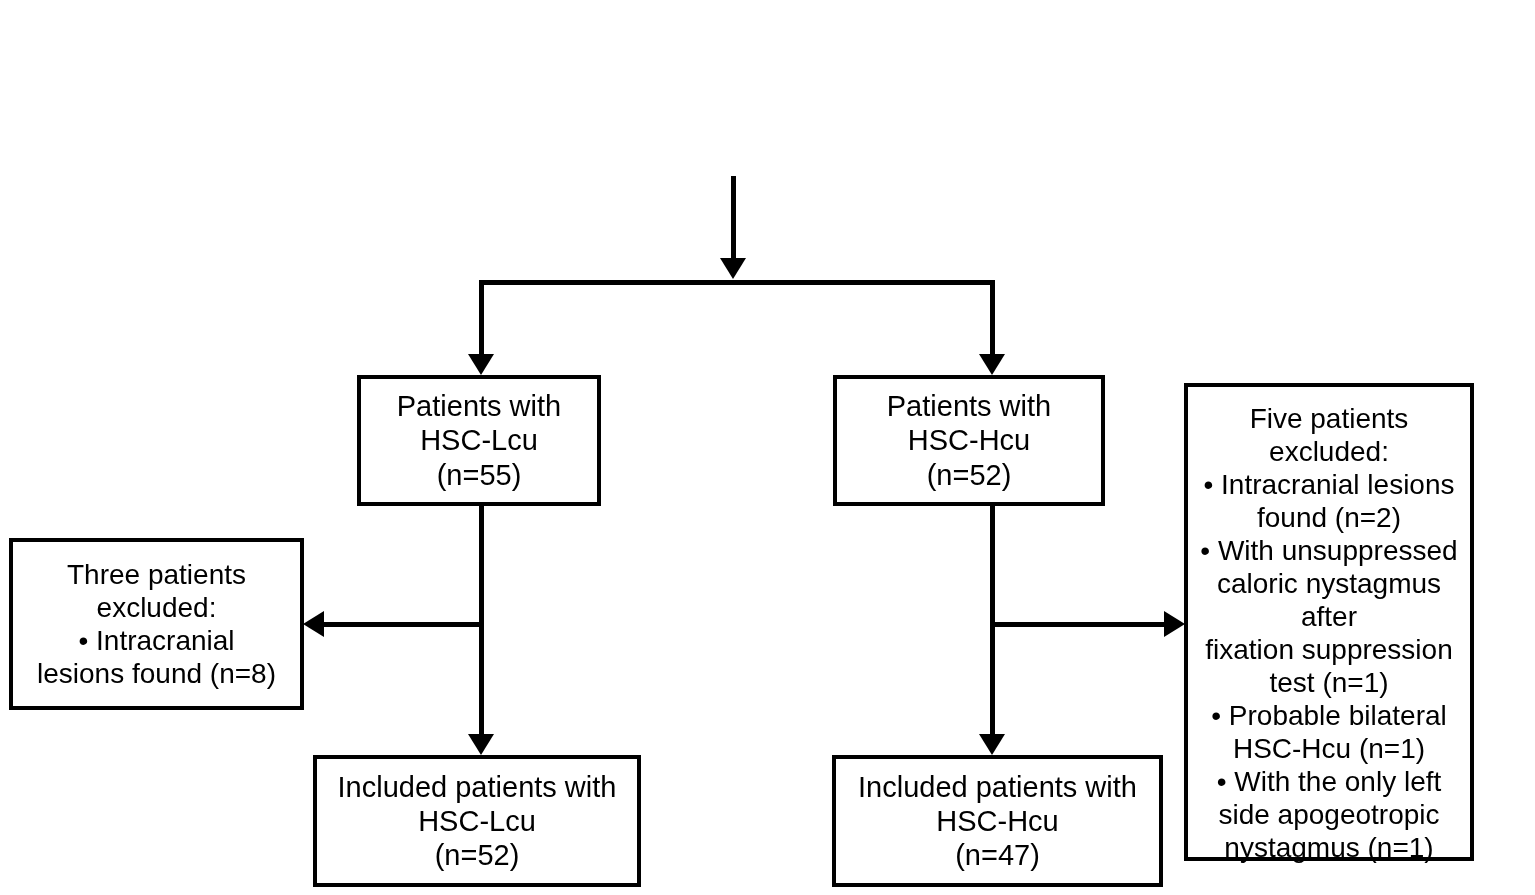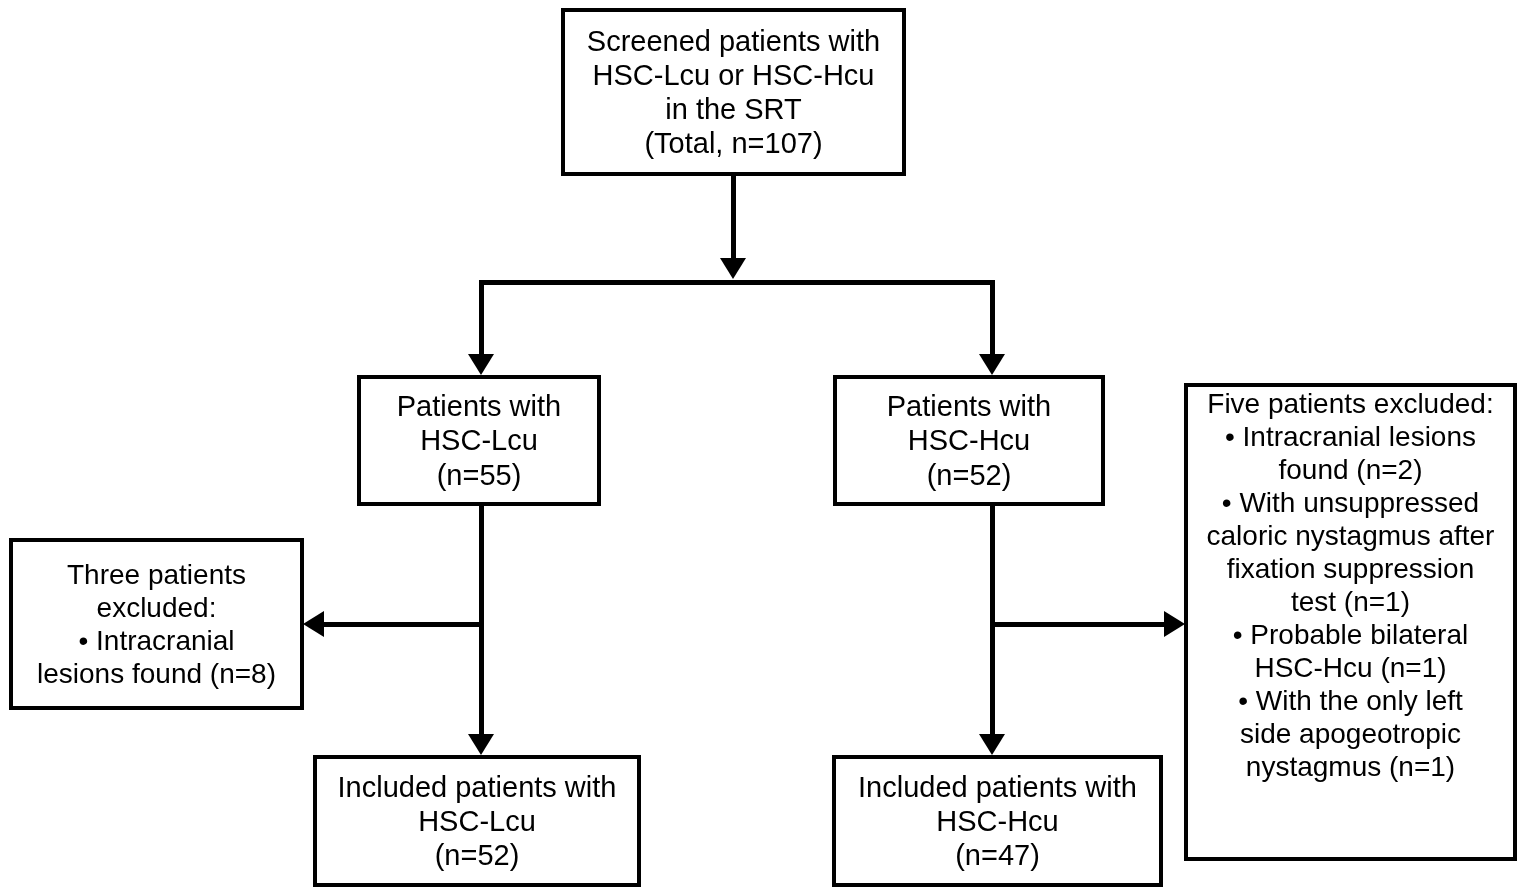--- a/index.html
+++ b/index.html
@@ -44,24 +44,24 @@
   }
   #node-hcu {
     left: 833px;  top: 375px; width: 272px; height: 131px;
     font-size: 29px;
   }
   #node-excluded-left {
     left: 9px;    top: 538px; width: 295px; height: 172px;
     font-size: 28px;
   }
   #node-excluded-right {
-    left: 1184px; top: 383px; width: 333px; height: 478px;
+    left: 1184px; top: 383px; width: 290px; height: 478px;
     font-size: 28px;
     justify-content: flex-start;
-    padding-top: 0;
+    padding-top: 15px;
   }
   #node-included-lcu {
     left: 313px;  top: 755px; width: 328px; height: 132px;
     font-size: 29px;
   }
   #node-included-hcu {
     left: 832px;  top: 755px; width: 331px; height: 132px;
     font-size: 29px;
   }
   
@@ -118,24 +118,20 @@
 
   <div class="conn vline" style="left:990px; top:506px; height:232px;"></div>
   <div class="arrow-down" style="left:979px; top:734px;"></div>
 
   <div class="conn hline" style="left:322px; top:622px; width:162px;"></div>
   <div class="arrow-left" style="left:303px; top:611px;"></div>
 
   <div class="conn hline" style="left:992px; top:622px; width:174px;"></div>
   <div class="arrow-right" style="left:1164px; top:611px;"></div>
 
-  <div class="node" id="node-screened">Screened patients with
-HSC-Lcu or HSC-Hcu
-in the SRT
-(Total, n=107)</div>
 
   <div class="node" id="node-lcu">Patients with
 HSC-Lcu
 (n=55)</div>
 
   <div class="node" id="node-hcu">Patients with
 HSC-Hcu
 (n=52)</div>
 
   <div class="node" id="node-excluded-left">Three patients

